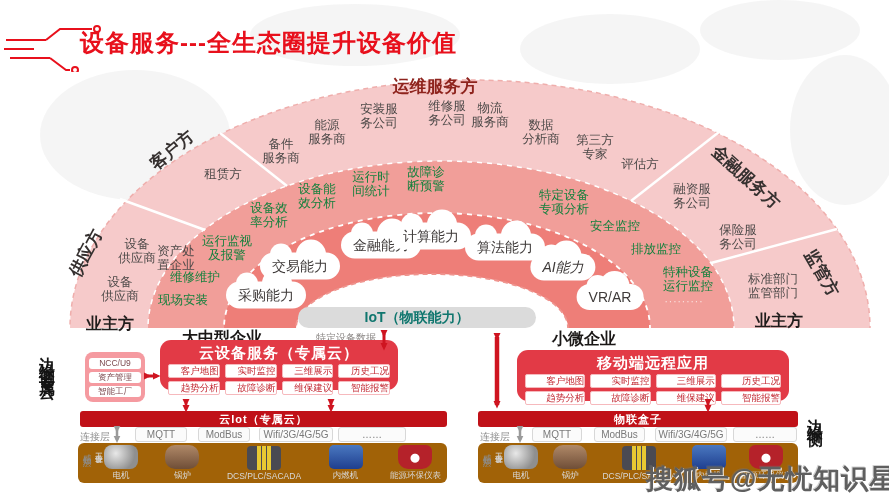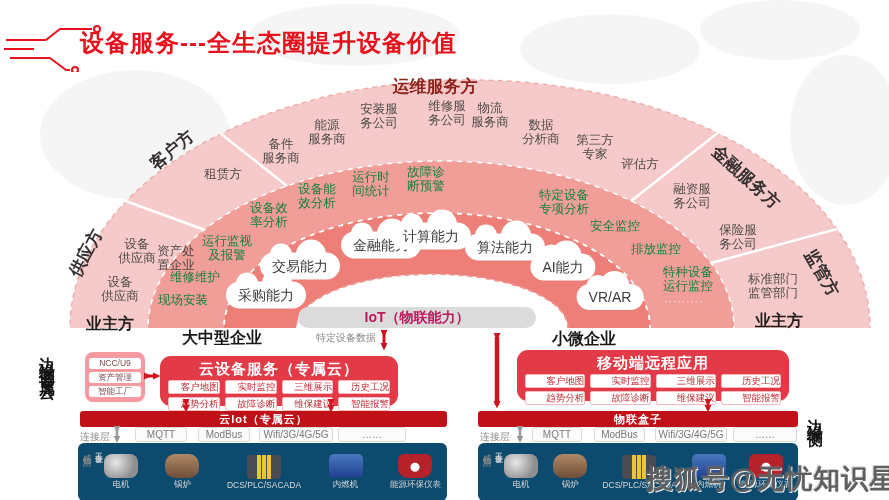--- a/index.html
+++ b/index.html
@@ -26,39 +26,39 @@
          padding:4px 12px;z-index:2;}
   .cloud::before{content:"";position:absolute;width:22px;height:22px;background:#fff;border-radius:50%;
          top:-9px;left:10px;}
   .cloud::after{content:"";position:absolute;width:30px;height:30px;background:#fff;border-radius:50%;
          top:-13px;right:14px;}
   .cloud span{position:relative;z-index:1;font-size:14px;color:#3f3b3a;}
   .center-label{position:absolute;transform:translate(-50%,-50%);font-size:20px;font-weight:bold;
          color:#e8101c;z-index:3;white-space:nowrap;}
   .iot-pill{position:absolute;left:298px;top:307px;width:238px;height:21px;background:#dbdbdb;
          border-radius:11px;z-index:3;display:flex;align-items:center;justify-content:center;
-         font-size:14px;font-weight:bold;color:#be185d;}
+         font-size:14px;font-weight:bold;color:#0f766e;}
   .owner{position:absolute;transform:translate(-50%,-50%);font-size:16px;font-weight:bold;color:#201d1c;z-index:3;white-space:nowrap;}
   .ent{position:absolute;transform:translate(-50%,-50%);font-size:16px;font-weight:bold;color:#1a1716;z-index:3;white-space:nowrap;}
   .note{position:absolute;transform:translate(-50%,-50%);font-size:10px;color:#8a8684;z-index:3;white-space:nowrap;}
   
   .erp-box{position:absolute;left:85px;top:352px;width:60px;height:50px;background:#f59aa0;border-radius:8px;
          z-index:3;display:flex;flex-direction:column;justify-content:center;gap:3px;padding:0 4px;box-sizing:border-box;}
   .erp-box span{background:#fff;border-radius:3px;font-size:8.5px;color:#7d4b50;text-align:center;line-height:11px;height:11px;}
   .rbox{position:absolute;background:#e23a46;border-radius:11px;z-index:3;box-sizing:border-box;padding:4px 8px 0;}
   .rbox .bt{color:#fff;font-weight:bold;font-size:15px;text-align:center;line-height:17px;letter-spacing:1px;}
   .pillgrid{display:grid;grid-template-columns:repeat(4,1fr);gap:3px 5px;margin-top:3px;}
   .pillgrid span{background:#fff;border:1px solid #f6b9bd;border-radius:2px;color:#c22832;font-size:9.5px;
          text-align:right;line-height:12px;height:12px;white-space:nowrap;overflow:hidden;}
   .bar{position:absolute;height:16px;background:#c01118;border-radius:3px;z-index:3;display:flex;
          align-items:center;justify-content:center;color:#fff;font-weight:bold;font-size:11px;letter-spacing:1px;}
   .connlbl{position:absolute;font-size:10px;color:#8d8d8d;z-index:3;white-space:nowrap;}
   .proto{position:absolute;background:#fbfbfb;border:1px solid #d8d8d8;border-radius:3px;color:#7a7a7a;
          font-size:10px;text-align:center;line-height:13px;height:13px;z-index:3;box-sizing:content-box;}
-  .graybox{position:absolute;height:58px;background:#0c4a6e;border-radius:6px;z-index:3;}
+  .graybox{position:absolute;height:40px;background:#a16207;border-radius:6px;z-index:3;}
   .devrow{position:absolute;left:26px;right:6px;top:3px;bottom:2px;display:flex;align-items:center;
          justify-content:space-between;}
   .dev{display:flex;flex-direction:column;align-items:center;min-width:30px;}
   .dev span{font-size:8.5px;color:#d8d8d8;margin-top:1px;white-space:nowrap;}
   .ic{width:34px;height:24px;border-radius:4px;}
   .ic-motor{background:radial-gradient(circle at 35% 35%,#e8e8e8,#8f8f8f 70%);border-radius:8px;}
   .ic-boiler{background:linear-gradient(180deg,#b08968,#6f4e37);border-radius:10px;}
   .ic-dcs{background:linear-gradient(90deg,#4a4a52 28%,#e8c832 28%,#e8c832 40%,#4a4a52 40%,#4a4a52 44%,#e8c832 44%,#e8c832 56%,#4a4a52 56%,#4a4a52 60%,#e8c832 60%,#e8c832 72%,#4a4a52 72%);}
   .ic-engine{background:linear-gradient(180deg,#4a78c0,#1f3f8f);border-radius:5px;}
   .ic-energy{background:radial-gradient(circle at 50% 55%,#fff 0 4px,#b5222a 5px);border-radius:6px 6px 10px 10px;}
@@ -167,36 +167,36 @@
   <span class="bi" style="left:656px;top:249px;">排放监控</span>
   <span class="bi" style="left:688px;top:279px;">特种设备
 运行监控</span>
   <span class="bi dots" style="left:684px;top:302px;">·········</span>
 
   <div class="cloud" style="left:266px;top:295px;"><span>采购能力</span></div>
   <div class="cloud" style="left:300px;top:266px;"><span>交易能力</span></div>
   <div class="cloud" style="left:381px;top:245px;"><span>金融能力</span></div>
   <div class="cloud" style="left:431px;top:236px;"><span>计算能力</span></div>
   <div class="cloud" style="left:505px;top:247px;"><span>算法能力</span></div>
-  <div class="cloud" style="left:563px;top:267px;"><span>AI能力</span></div>
+  <div class="cloud" style="left:563px;top:267px;font-style:italic;"><span>AI能力</span></div>
   <div class="cloud" style="left:610px;top:297px;"><span>VR/AR</span></div>
 
   <div class="iot-pill">IoT（物联能力）</div>
 
   <div class="owner" style="left:110px;top:324px;">业主方</div>
   <div class="owner" style="left:779px;top:321px;">业主方</div>
 
   <div class="ent" style="left:222px;top:338px;">大中型企业</div>
   <div class="note" style="left:346px;top:338px;">特定设备数据</div>
   <div class="erp-box">
     <span>NCC/U9</span>
     <span>资产管理</span>
     <span>智能工厂</span>
   </div>
-  <div class="rbox" style="left:160px;top:356px;width:238px;height:50px;">
+  <div class="rbox" style="left:160px;top:340px;width:238px;height:50px;">
     <div class="bt">云设备服务（专属云）</div>
     <div class="pillgrid">
       <span>客户地图</span>
       <span>实时监控</span>
       <span>三维展示</span>
       <span>历史工况</span>
       <span>趋势分析</span>
       <span>故障诊断</span>
       <span>维保建议</span>
       <span>智能报警</span>

